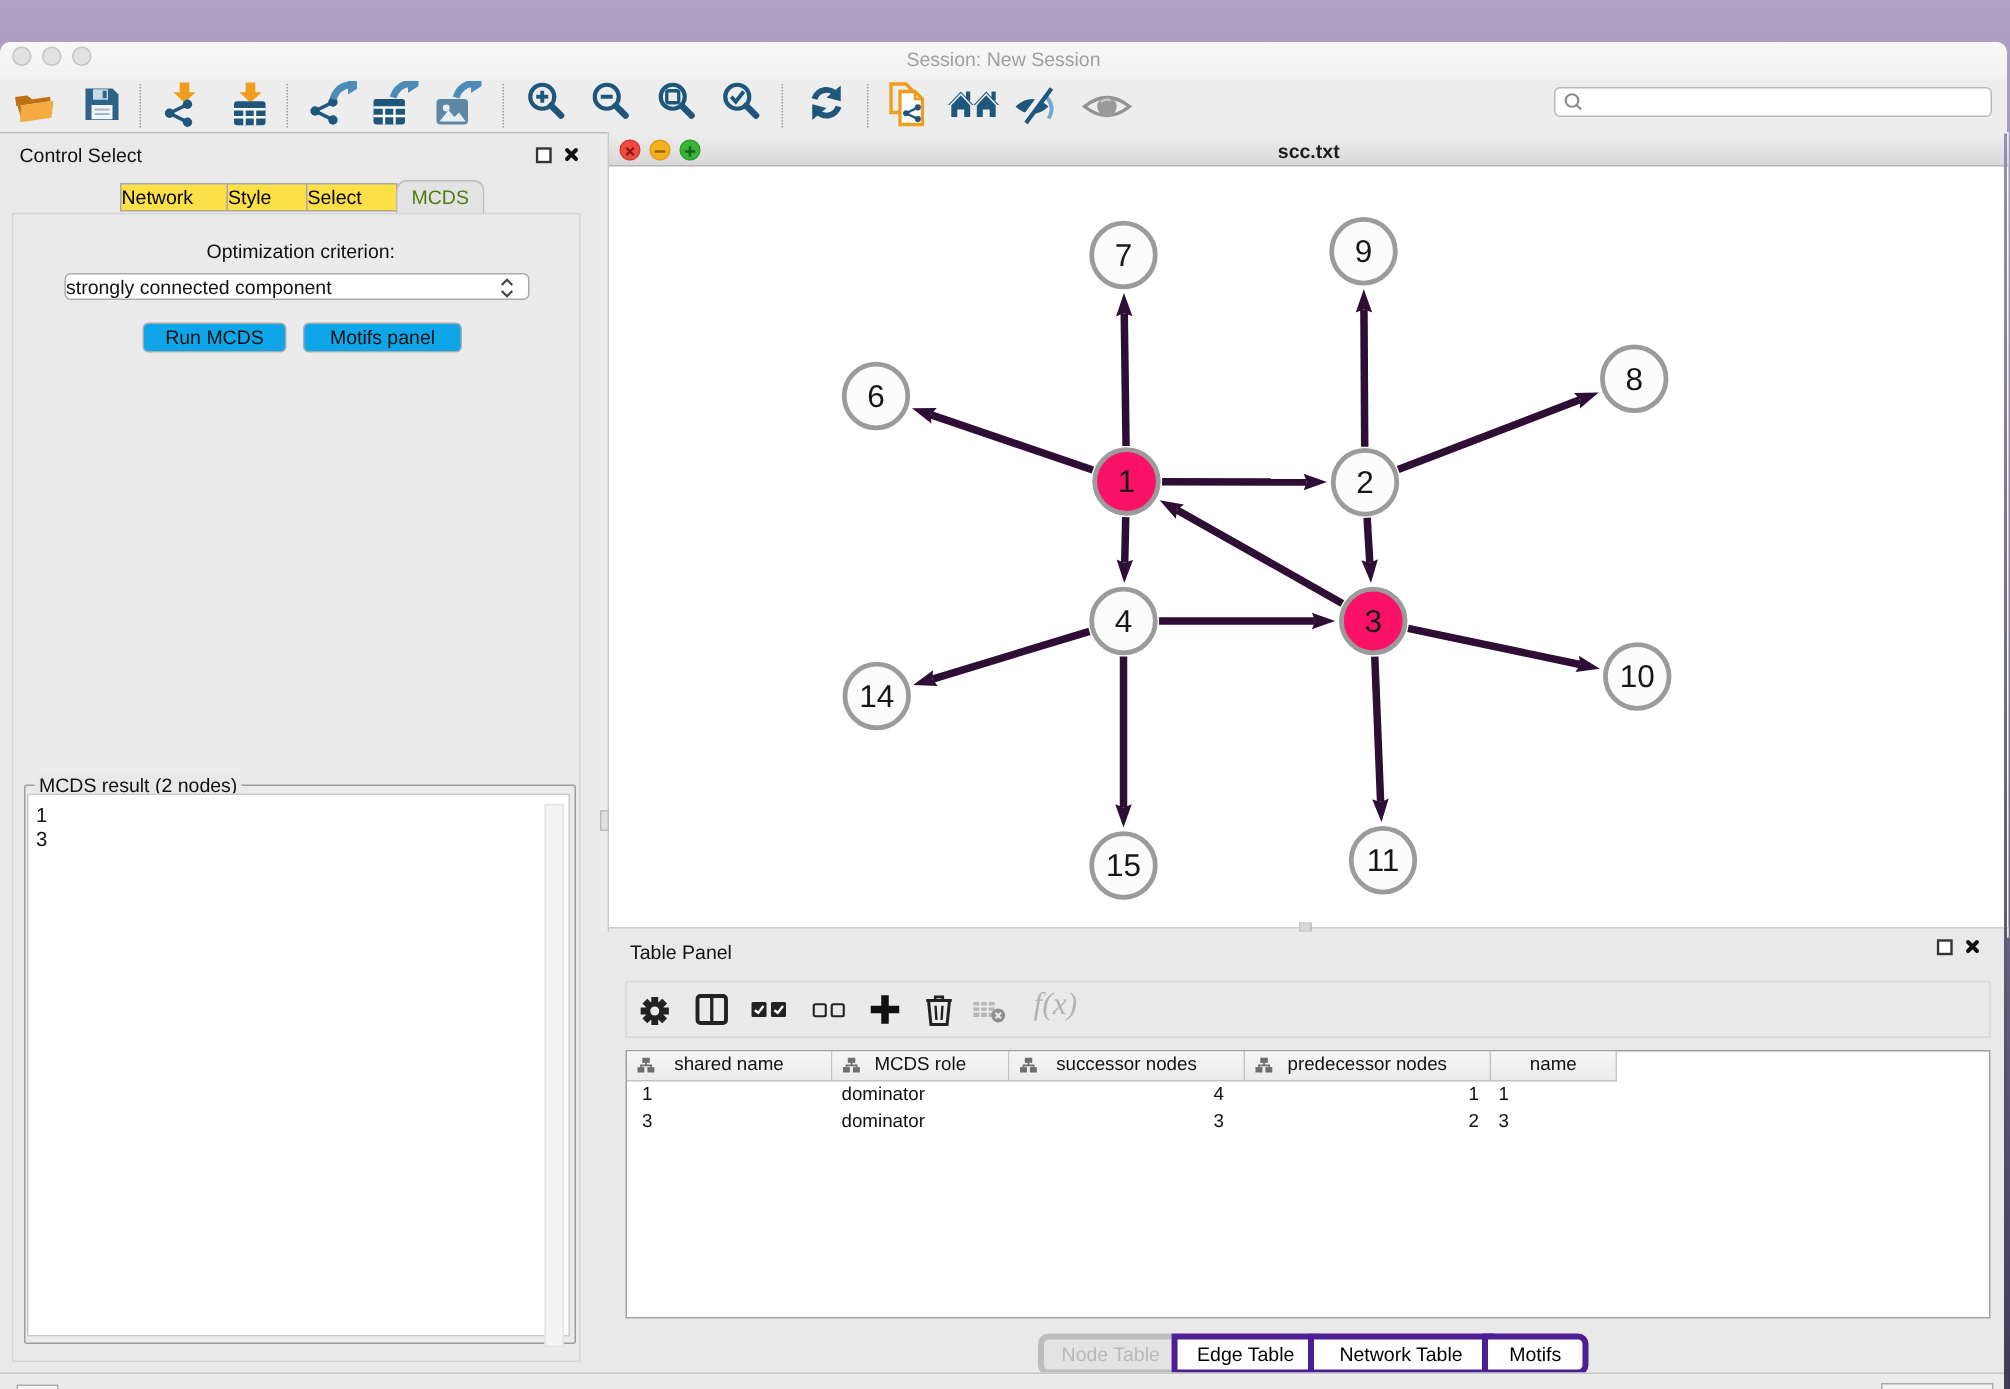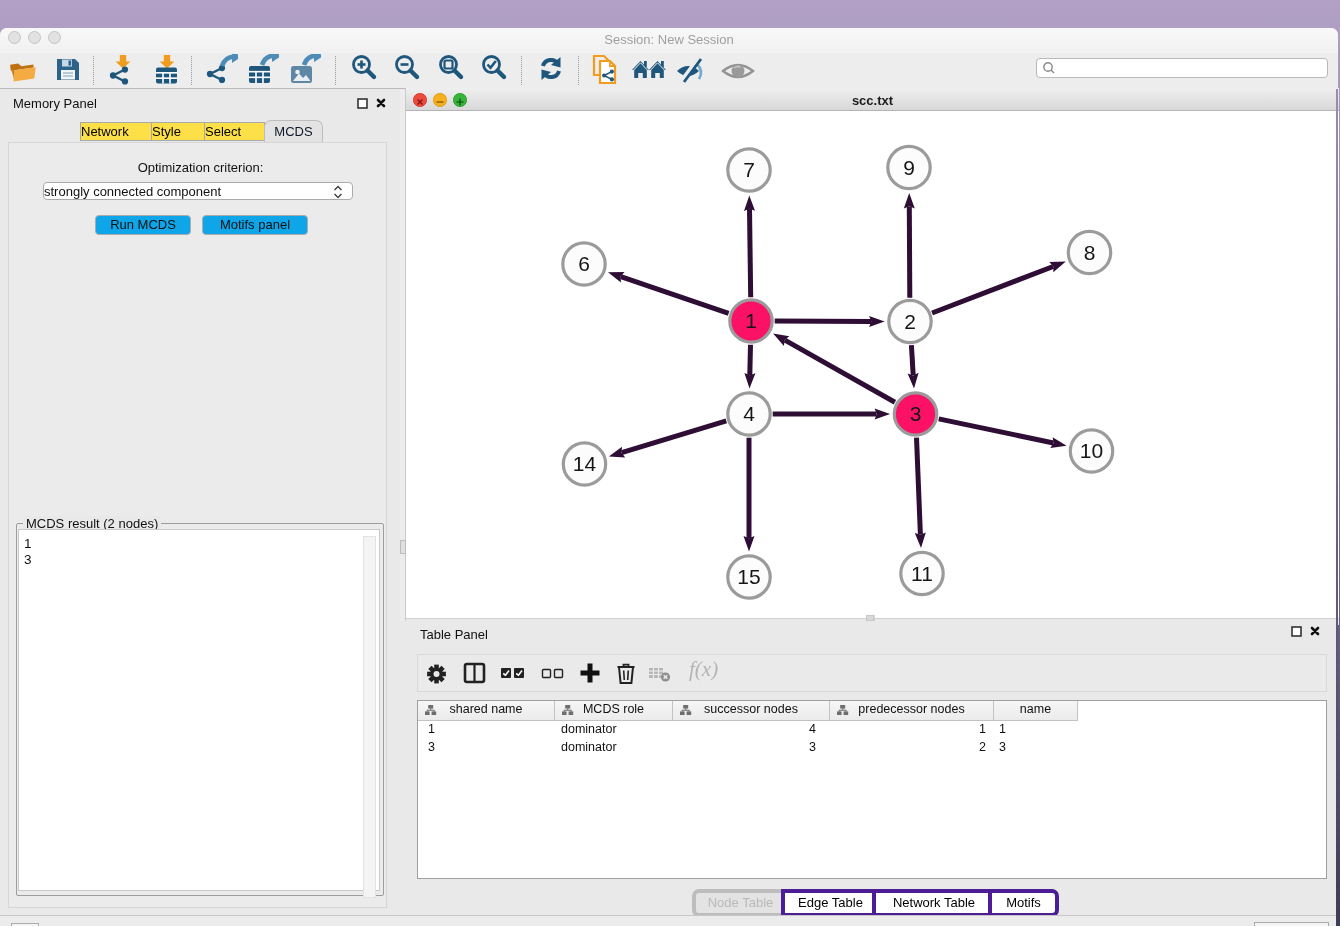--- a/index.html
+++ b/index.html
@@ -7,21 +7,21 @@
 #titlebar{position:absolute;left:0;top:0;width:100%;height:25px;background:linear-gradient(#f8f8f8,#f1f1f1);border-radius:7px 7px 0 0;}
 .tl{position:absolute;top:3px;width:11px;height:11px;border-radius:50%;background:#e2e2e2;border:1px solid #c4c4c4;}
 #ttext{position:absolute;top:4px;left:0;width:100%;text-align:center;font-size:13px;color:#9f9f9f;}
 #toolbar{position:absolute;left:0;top:25px;width:100%;height:35px;background:#ededed;border-bottom:1px solid #b9b9b9;}
 .sep{position:absolute;top:3px;height:29px;width:0;border-left:1px dotted #9a9a9a;}
 #search{position:absolute;left:1036px;top:5px;width:290px;height:18px;background:#fff;border:1px solid #b9b9b9;border-radius:4px;}
 
 #cp{position:absolute;left:0;top:61px;width:400px;height:826px;background:#e9e9e9;}
 #cptitle{position:absolute;left:13px;top:7px;font-size:13px;color:#111;}
 .tab{position:absolute;top:33px;height:17px;background:#fde047;border:1px solid #a9a9a9;font-size:13px;color:#000;text-align:left;line-height:17px;}
-#tabmcds{position:absolute;top:31px;height:22px;background:#e3e3e3;border:1px solid #bdbdbd;border-bottom:none;border-radius:7px 7px 0 0;font-size:13px;color:#0f172a;text-align:center;line-height:21px;}
+#tabmcds{position:absolute;top:31px;height:22px;background:#e3e3e3;border:1px solid #bdbdbd;border-bottom:none;border-radius:7px 7px 0 0;font-size:13px;color:#4d7c0f;text-align:center;line-height:21px;}
 #cpinner{position:absolute;left:8px;top:53px;width:377px;height:764px;background:#ebebeb;border:1px solid #d6d6d6;}
 #optlabel{position:absolute;left:4px;top:71px;width:393px;text-align:center;font-size:13px;color:#111;}
 #dropdown{position:absolute;left:43px;top:93px;width:310px;height:18px;background:#fff;border:1px solid #ababab;border-radius:4px;font-size:13px;color:#111;line-height:18px;box-sizing:border-box;}
 .btn{position:absolute;top:126px;height:18px;background:#0ea5e9;border:1px solid #ababab;border-radius:4px;font-size:13px;color:#111;text-align:center;line-height:18px;}
 #grp{position:absolute;left:16px;top:434px;width:366px;height:371px;border:1px solid #9d9d9d;border-radius:2px;}
 #grplabel{position:absolute;left:6px;top:-8px;background:#e9e9e9;padding:0 3px;font-size:13px;color:#111;}
 #grpwhite{position:absolute;left:1px;top:5px;width:362px;height:362px;background:#fff;border:1px solid #c9c9c9;font-size:13.5px;color:#111;line-height:15.5px;padding:6px 0 0 5px;box-sizing:border-box;}
 #grpsb{position:absolute;right:3px;top:6px;width:11px;height:360px;background:#f4f4f4;border:1px solid #e2e2e2;}
 
 #net{position:absolute;left:405px;top:60px;width:933px;height:537px;background:#fff;border-left:1px solid #c9c9c9;}
@@ -176,21 +176,21 @@
         <path d="M13 7 Q16 4.5 19.5 6" fill="none" stroke="#c9c9c9" stroke-width="1.6"></path>
       </svg>
   <div id="search">
         <svg width="18" height="16" style="position:absolute;left:3px;top:1px">
           <circle cx="8" cy="7" r="4.2" fill="none" stroke="#8a8a8a" stroke-width="1.4"></circle>
           <line x1="11" y1="10" x2="14" y2="13" stroke="#8a8a8a" stroke-width="1.4"></line>
         </svg>
       </div>
  </div>
  <div id="cp">
-  <div id="cptitle">Memory Panel</div>
+  <div id="cptitle">Control Select</div>
   <svg width="34" height="14" style="position:absolute;left:357px;top:9px">
         <rect x="1" y="1" width="9" height="9" fill="#fff" stroke="#333" stroke-width="1.6"></rect>
         <path d="M21 2 L27 8 M27 2 L21 8" stroke="#111" stroke-width="2.6" stroke-linecap="round"></path>
       </svg>
   <div class="tab" style="left:80px;width:70px">Network</div>
   <div class="tab" style="left:151px;width:52px">Style</div>
   <div class="tab" style="left:204px;width:59px">Select</div>
   <div id="tabmcds" style="left:264px;width:57px">MCDS</div>
   <div id="cpinner"></div>
   <div id="optlabel">Optimization criterion:</div>

